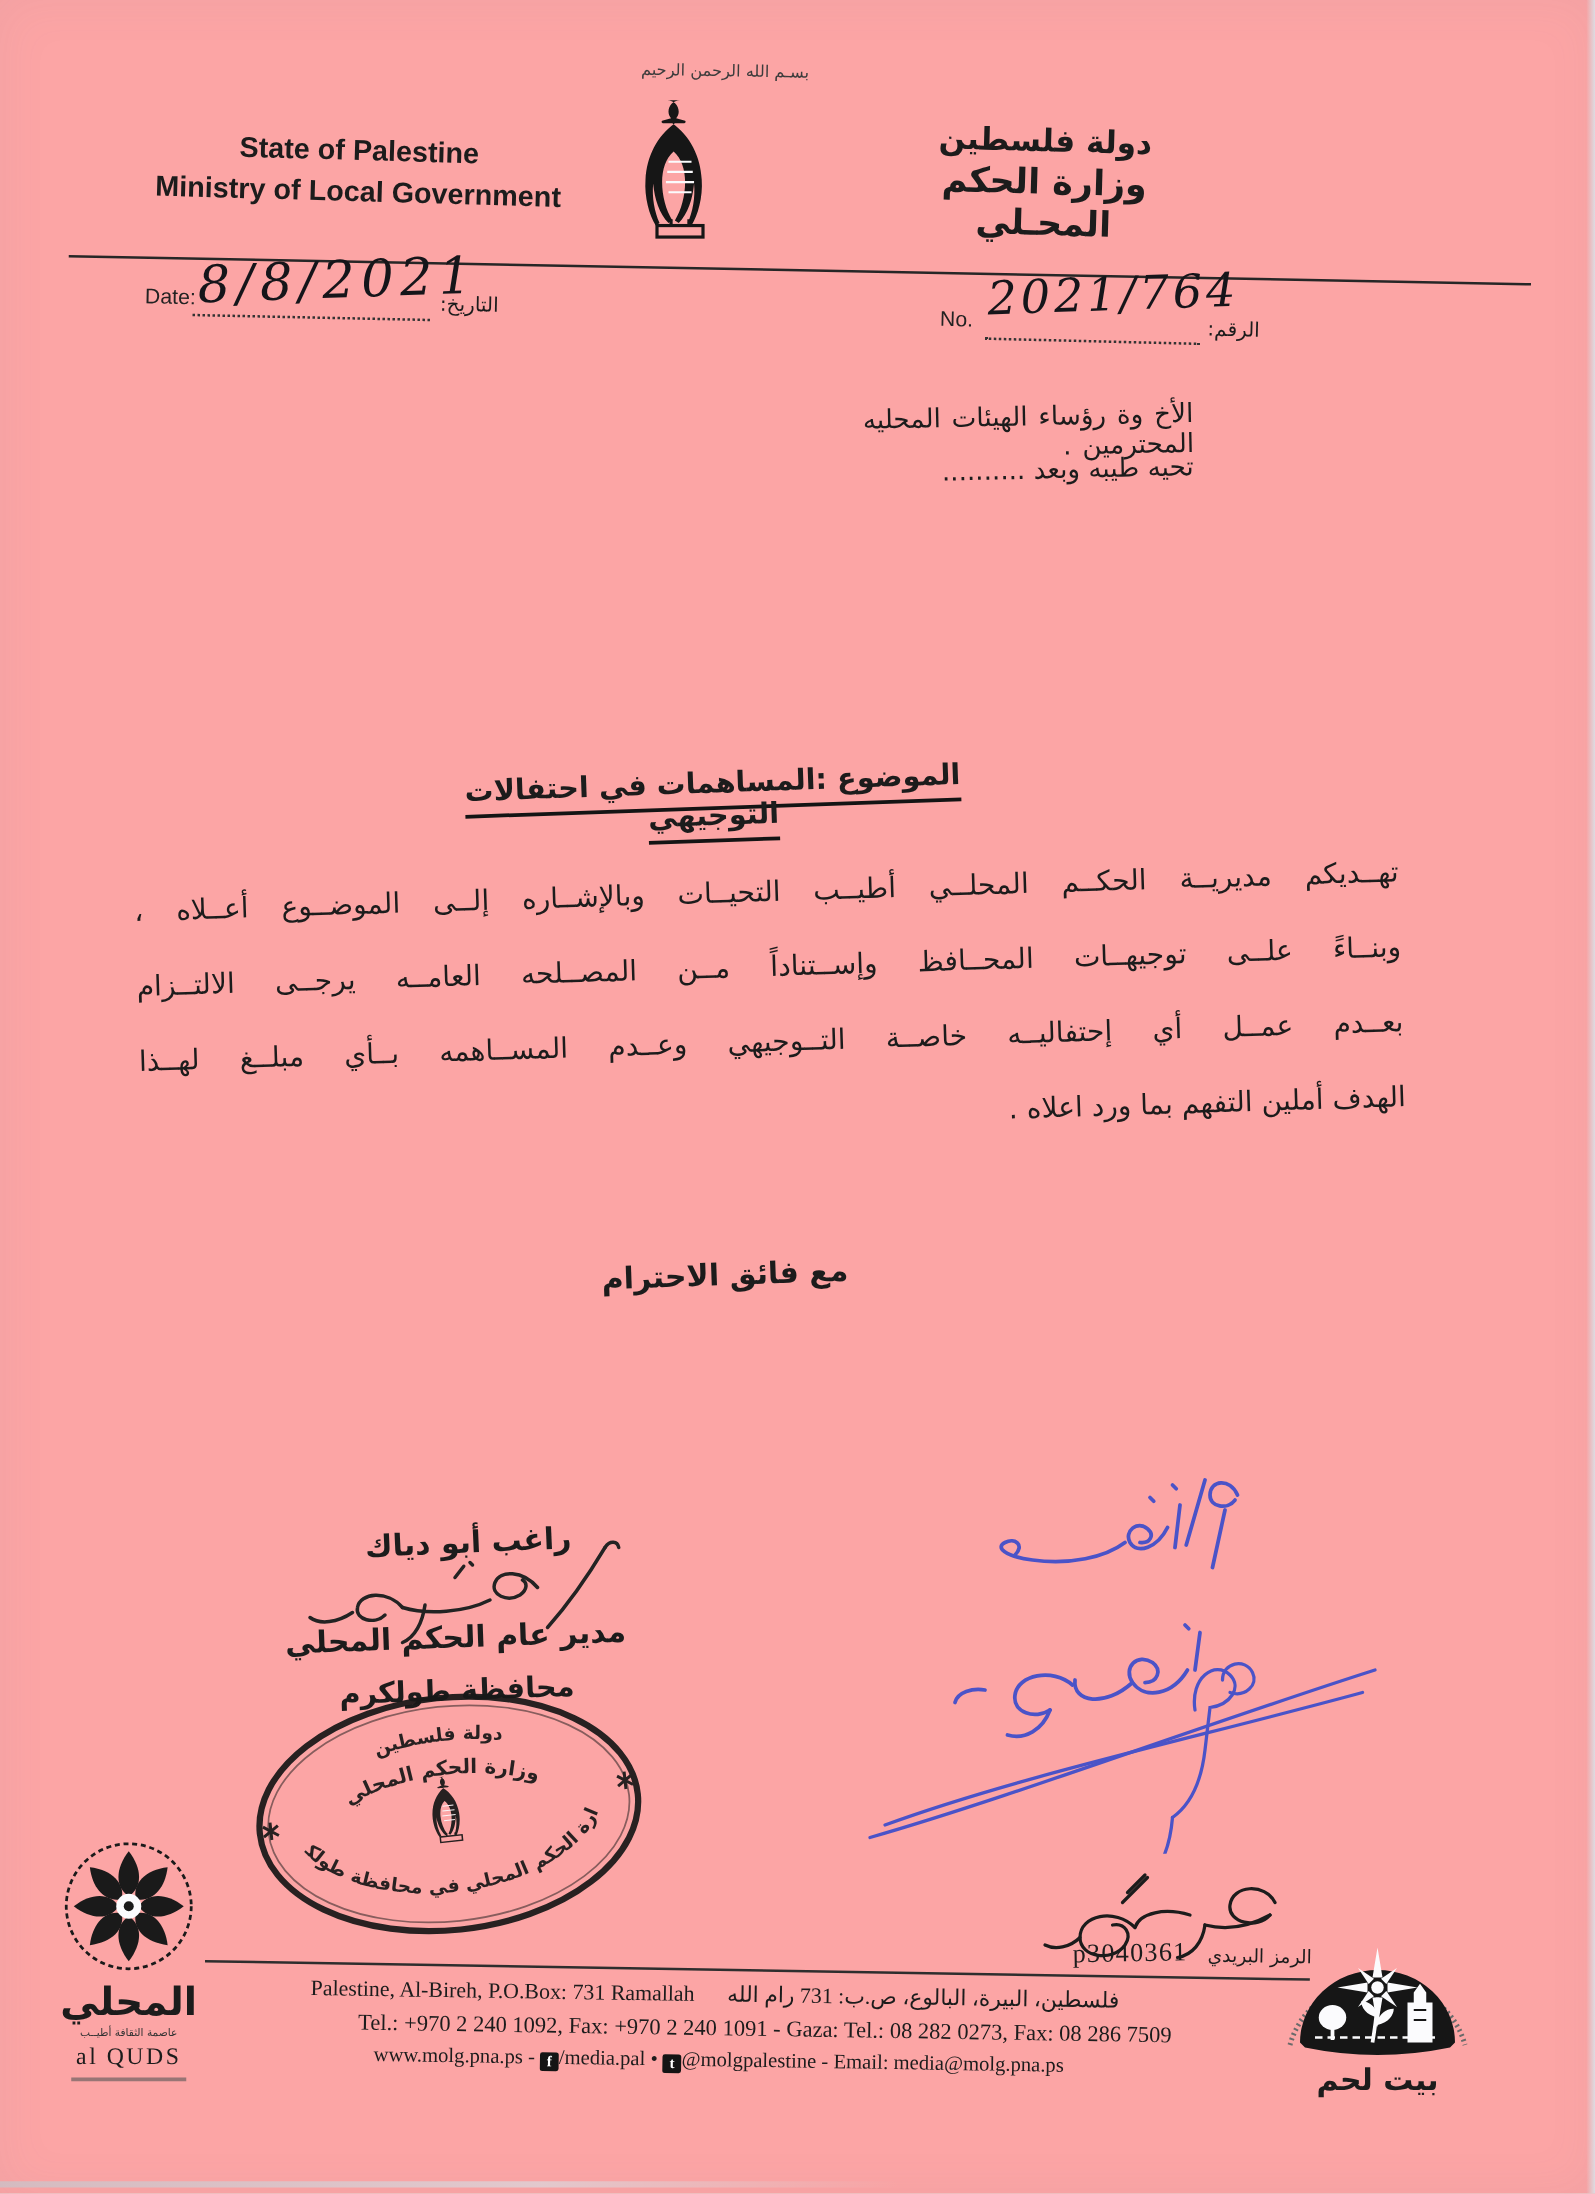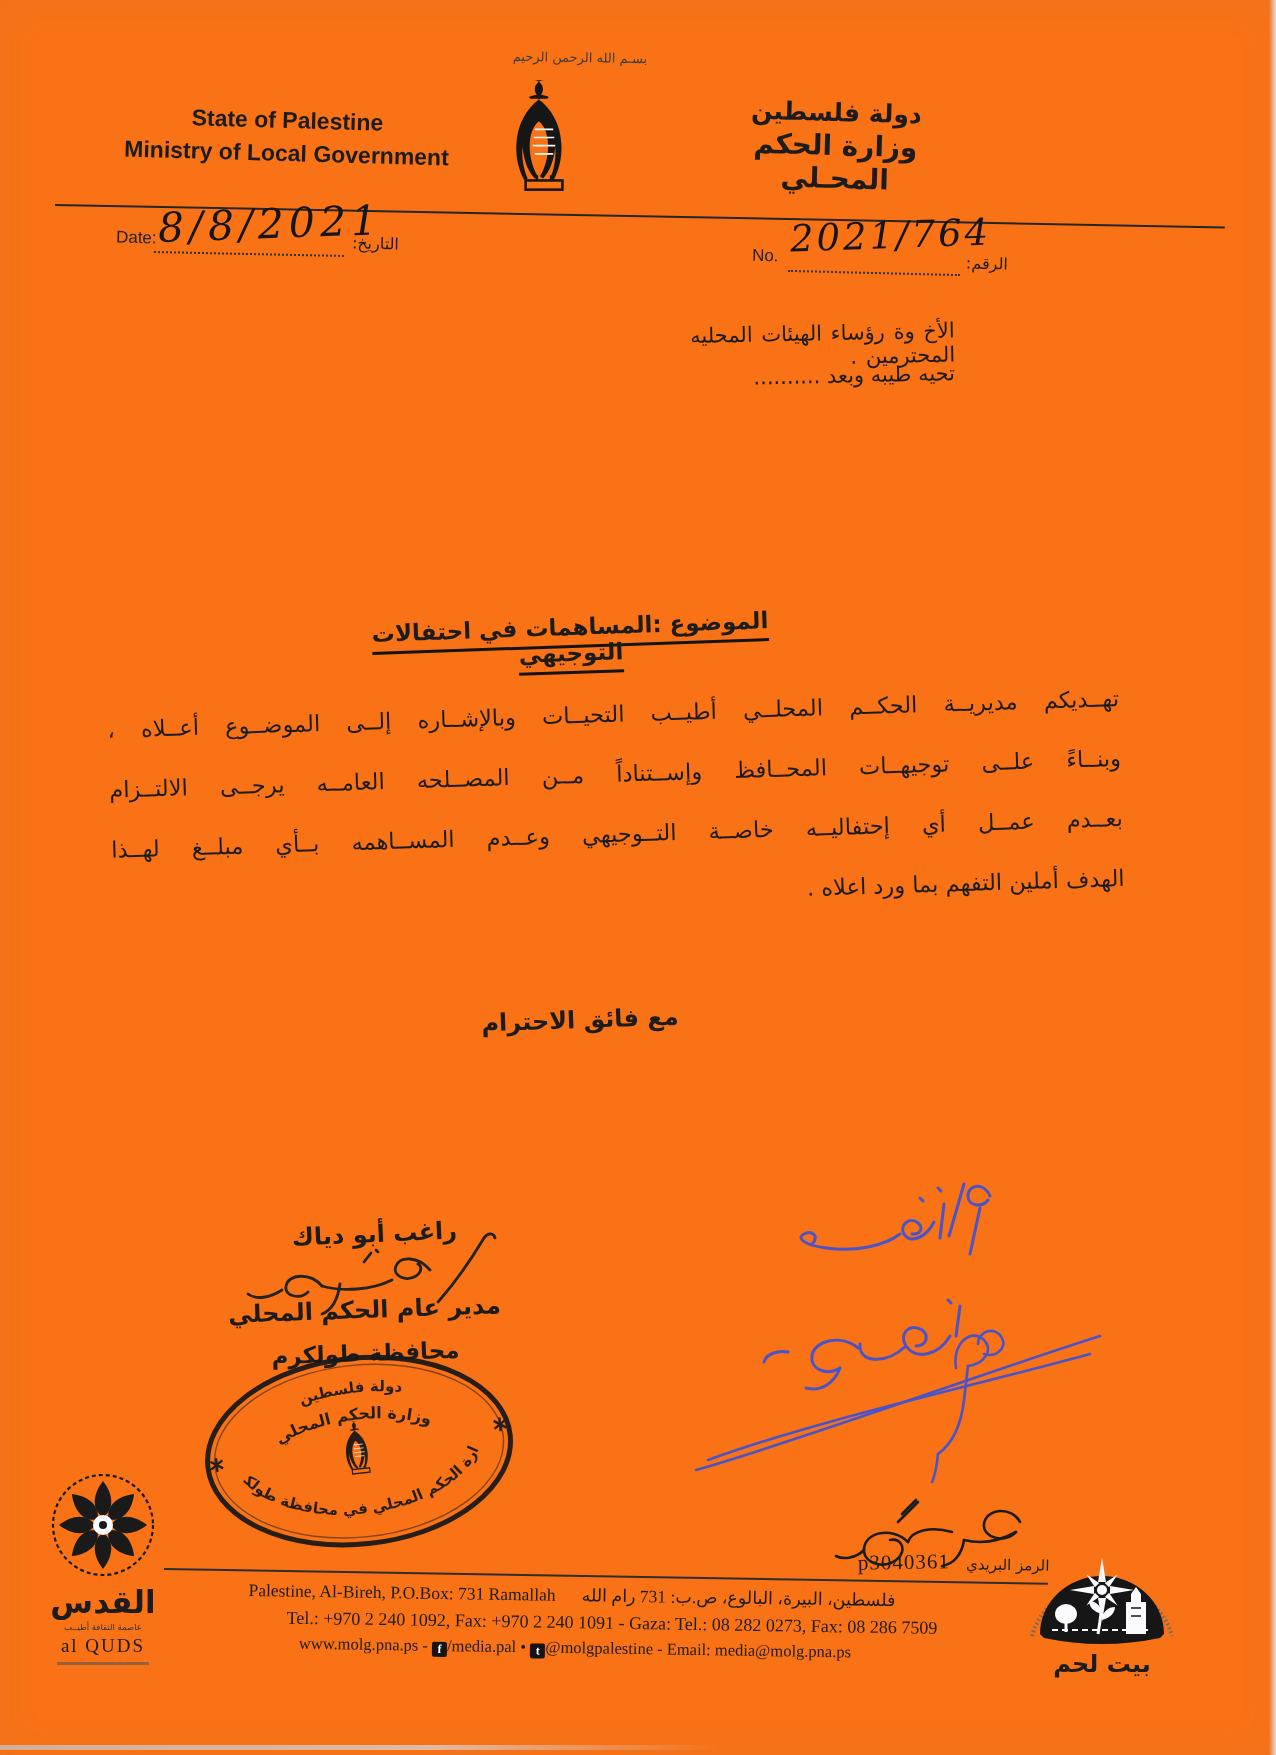--- a/index.html
+++ b/index.html
@@ -1,16 +1,16 @@
 <!DOCTYPE html>
 <html><head>
 <meta charset="utf-8">
 <style>
   html,body{margin:0;padding:0;background:#e9e9ec;}
-  .page{position:relative;width:1276px;height:1755px;margin:0 auto;background:#f97316;
+  .page{position:relative;width:1276px;height:1755px;margin:0 auto;background:#fca5a5;
         font-family:"DejaVu Sans",sans-serif;color:#1c1c1c;overflow:hidden;
         box-shadow:inset 0 0 40px rgba(120,120,140,.08);}
   .abs{position:absolute;}
   .ar{direction:rtl;unicode-bidi:isolate;}
   
   .bismillah{top:50px;left:455px;width:250px;text-align:center;font-size:13px;color:#3c3c3c;
              transform:rotate(1deg);}
   .hdr-en{top:104px;left:122px;width:330px;text-align:center;font-weight:bold;font-size:23px;
           font-family:"Liberation Sans",sans-serif;transform:rotate(1.6deg);line-height:33px;}
   .hdr-ar{top:98px;left:718px;width:235px;text-align:center;font-weight:bold;transform:rotate(1.6deg);}
@@ -258,21 +258,21 @@
           <path d="M0,-44 C11,-30 11,-15 0,-8 C-11,-15 -11,-30 0,-44 Z" transform="rotate(135)"></path>
           <path d="M0,-44 C11,-30 11,-15 0,-8 C-11,-15 -11,-30 0,-44 Z" transform="rotate(180)"></path>
           <path d="M0,-44 C11,-30 11,-15 0,-8 C-11,-15 -11,-30 0,-44 Z" transform="rotate(225)"></path>
           <path d="M0,-44 C11,-30 11,-15 0,-8 C-11,-15 -11,-30 0,-44 Z" transform="rotate(270)"></path>
           <path d="M0,-44 C11,-30 11,-15 0,-8 C-11,-15 -11,-30 0,-44 Z" transform="rotate(315)"></path>
         </g>
         <circle r="10" fill="#fbfbfd"></circle>
         <circle r="4" fill="#1a1a1a"></circle>
       </g>
     </svg>
-    <div class="quds-ar ar">القدس</div>
+    <div class="quds-ar ar">المحلي</div>
     <div class="quds-sub ar">عاصمة الثقافة أطيــب</div>
     <div class="quds-en">al QUDS</div>
     <div class="quds-tiny"></div>
   </div>
 
   <div class="abs beth-logo">
     <svg width="148" height="112" viewBox="0 0 148 112">
       <path d="M4,98 A72,66 0 0 1 144,98" fill="none" stroke="#6a6a6a" stroke-width="4" stroke-dasharray="1.6 2.6"></path>
       <path d="M12,96 A62,58 0 0 1 136,96 L132,100 Q74,112 16,100 Z" fill="#161616"></path>
       <g transform="translate(74,52)" fill="#fbfbfd">

